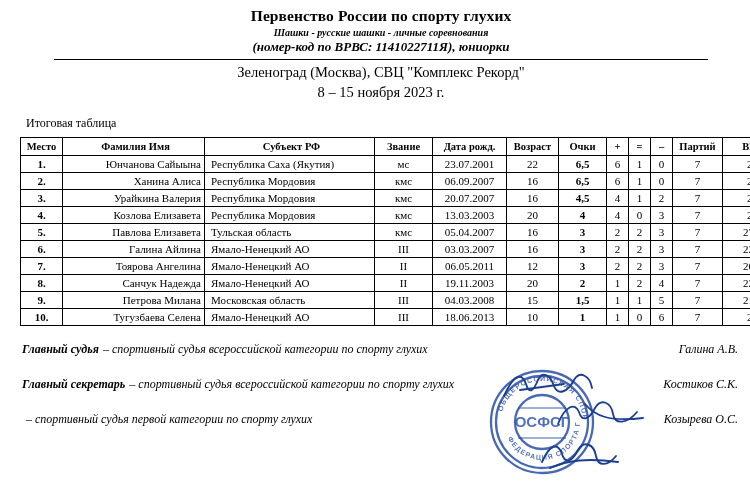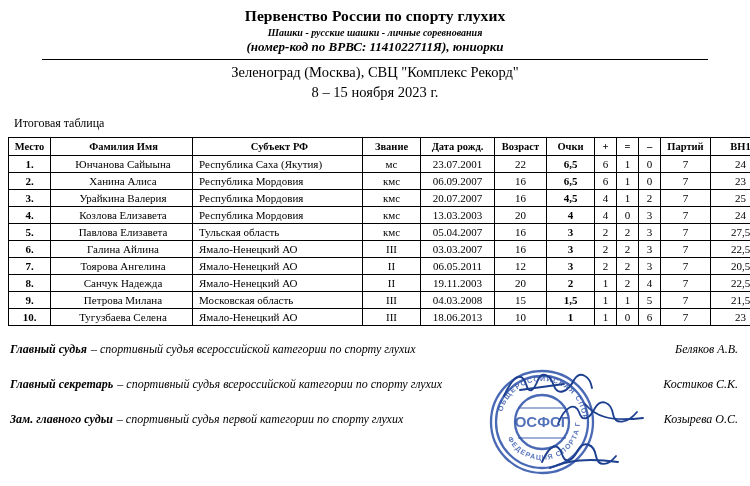--- a/index.html
+++ b/index.html
@@ -13,21 +13,21 @@
     font-family: "Liberation Serif", serif;
     color: #000000;
     overflow: hidden;
     position: relative;
   }
   .page {
     width: 750px;
     height: 486px;
     position: relative;
     box-sizing: border-box;
-    padding: 6px 8px 0 8px;
+    padding: 6px 8px 0 20px;
   }
   .header {
     text-align: center;
   }
   .title-main {
     font-size: 15.5px;
     font-weight: bold;
     letter-spacing: 0.1px;
     line-height: 1.25;
   }
@@ -77,21 +77,21 @@
     overflow: hidden;
     white-space: nowrap;
   }
   table.results thead th {
     font-weight: bold;
     text-align: center;
     font-size: 10.5px;
     padding: 3px 2px;
   }
   .c-place { width: 42px; text-align: center; margin-left: 36px; }
-  .c-name  { width: 142px; text-align: center; padding-left: 6px !important; }
+  .c-name  { width: 142px; text-align: right; padding-left: 6px !important; }
   .c-subj  { width: 170px; text-align: left; padding-left: 6px !important; }
   .c-rank  { width: 58px; text-align: center; }
   .c-date  { width: 74px; text-align: center; }
   .c-age   { width: 52px; text-align: center; font-family: Liberation Serif, serif; }
   .c-pts   { width: 48px; text-align: center; font-weight: bold; }
   .c-w     { width: 22px; text-align: center; }
   .c-d     { width: 22px; text-align: center; }
   .c-l     { width: 22px; text-align: center; }
   .c-games { width: 50px; text-align: center; }
   .c-bh1   { width: 60px; text-align: center; }
@@ -326,29 +326,28 @@
         <td class="c-bh1">23</td>
 
       </tr>
     </tbody>
   </table>
 
   <div class="signatures">
     <div class="sig-row">
       <span class="sig-role">Главный судья</span>
       <span class="sig-desc">– спортивный судья всероссийской категории по спорту глухих</span>
-      <span class="sig-person">Беляков А.В.</span>
+      <span class="sig-person">Галина А.В.</span>
     </div>
     <div class="sig-row">
       <span class="sig-role">Главный секретарь</span>
       <span class="sig-desc">– спортивный судья всероссийской категории по спорту глухих</span>
       <span class="sig-person">Костиков С.К.</span>
     </div>
     <div class="sig-row">
-      <span class="sig-role">Зам. главного судьи</span>
       <span class="sig-desc">– спортивный судья первой категории по спорту глухих</span>
       <span class="sig-person">Козырева О.С.</span>
     </div>
   </div>
 
   <div class="stamp">
     <svg width="108" height="108" viewBox="0 0 108 108" aria-hidden="true">
       <defs>
         <path id="arcOuter" d="M 54,54 m -41,0 a 41,41 0 1 1 82,0" fill="none"></path>
         <path id="arcBottom" d="M 54,54 m -38,0 a 38,38 0 1 0 76,0" fill="none"></path>

